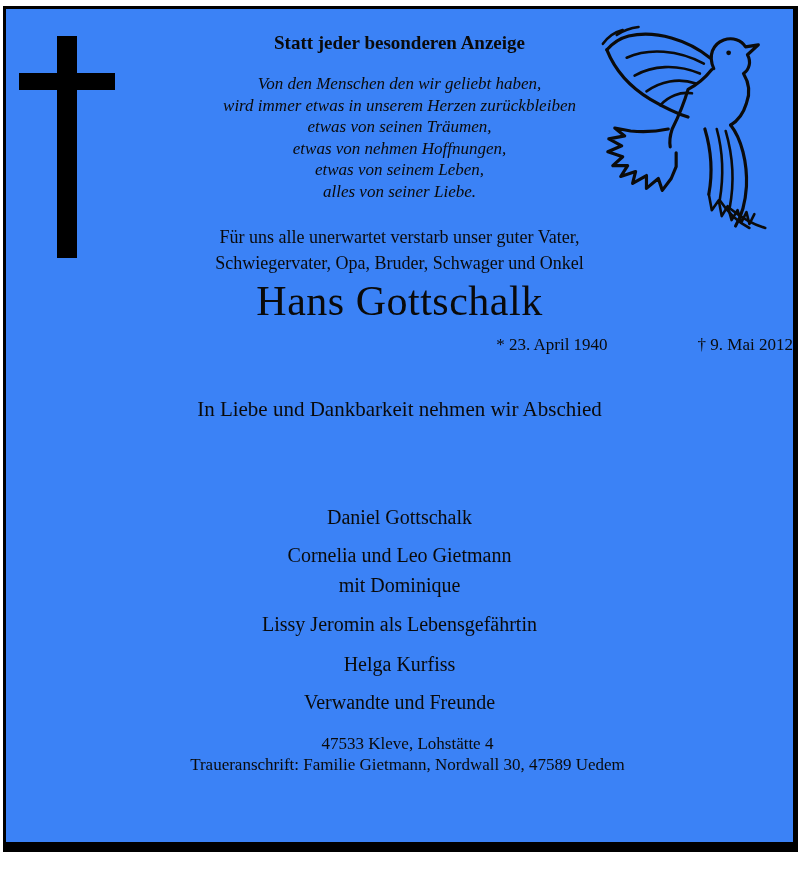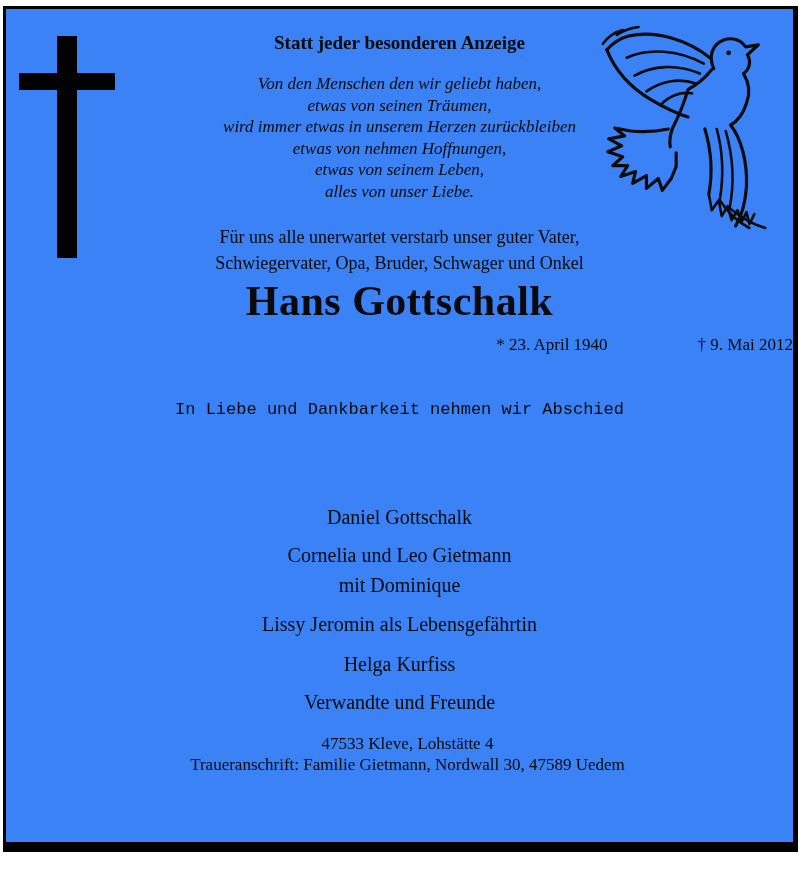--- a/index.html
+++ b/index.html
@@ -12,23 +12,23 @@
     border:3px solid #000;
     border-right-width:5px;
     border-bottom-width:10px;
     background:#3b82f6;
     overflow:hidden;
   }
   .tblock{position:absolute;left:0;right:0;text-align:center;white-space:nowrap;}
   .header{top:23px;font-size:19px;font-weight:bold;line-height:22px;}
   .poem{top:64px;font-size:17px;font-style:italic;line-height:21.5px;}
   .intro{top:215px;font-size:18px;line-height:26px;}
-  .name{top:269px;font-size:42px;font-weight:bold;line-height:46px;letter-spacing:.5px;}
+  .name{top:269px;font-size:42px;font-weight:normal;line-height:46px;letter-spacing:.5px;}
   .dates{top:326px;font-size:17px;line-height:20px;display:flex;justify-content:flex-end;gap:90px;}
-  .farewell{top:390px;font-size:17px;line-height:21px;font-family:Liberation Mono, monospace;}
+  .farewell{top:390px;font-size:21px;line-height:21px;}
   .mourner-group{font-size:20px;line-height:30px;}
   .g0{top:425px}.g1{top:493px}.g2{top:531px}.g3{top:600px}.g4{top:640px}.g5{top:678px}
   .address{top:724px;font-size:17px;line-height:21px;padding-left:16px;}
   .service{top:798px;font-size:18px;line-height:25px;}
   
   .cross{position:absolute;left:13px;top:27px;width:96px;height:222px;}
   .cross .vbar{position:absolute;left:38px;top:0;width:20px;height:222px;background:#000;}
   .cross .hbar{position:absolute;left:0;top:37px;width:96px;height:17px;background:#000;}
   
   .dove{position:absolute;left:587px;top:13px;width:198px;height:213px;}
@@ -75,25 +75,25 @@
       <path class="thin" d="M117 174 L120 190 L127 180 L130 196 L136 186 L140 200 L146 190 L150 202 L155 192 L158 204 L163 194"></path>
       <path class="thin" d="M138 188 C148 196 160 204 174 208"></path>
       <path class="thin" d="M128 180 C136 192 146 202 158 208"></path>
     </svg>
   </div>
 
   <div class="tblock header">Statt jeder besonderen Anzeige</div>
 
   <div class="tblock poem">
     <div>Von den Menschen den wir geliebt haben,</div>
+    <div>wird immer etwas in unserem Herzen zurückbleiben</div>
     <div>etwas von seinen Träumen,</div>
-    <div>wird immer etwas in unserem Herzen zurückbleiben</div>
     <div>etwas von nehmen Hoffnungen,</div>
     <div>etwas von seinem Leben,</div>
-    <div>alles von unser Liebe.</div>
+    <div>alles von seiner Liebe.</div>
   </div>
 
   <div class="tblock intro">
     <div>Für uns alle unerwartet verstarb unser guter Vater,</div>
     <div>Schwiegervater, Opa, Bruder, Schwager und Onkel</div>
   </div>
 
   <div class="tblock name">Hans Gottschalk</div>
 
   <div class="tblock dates">

